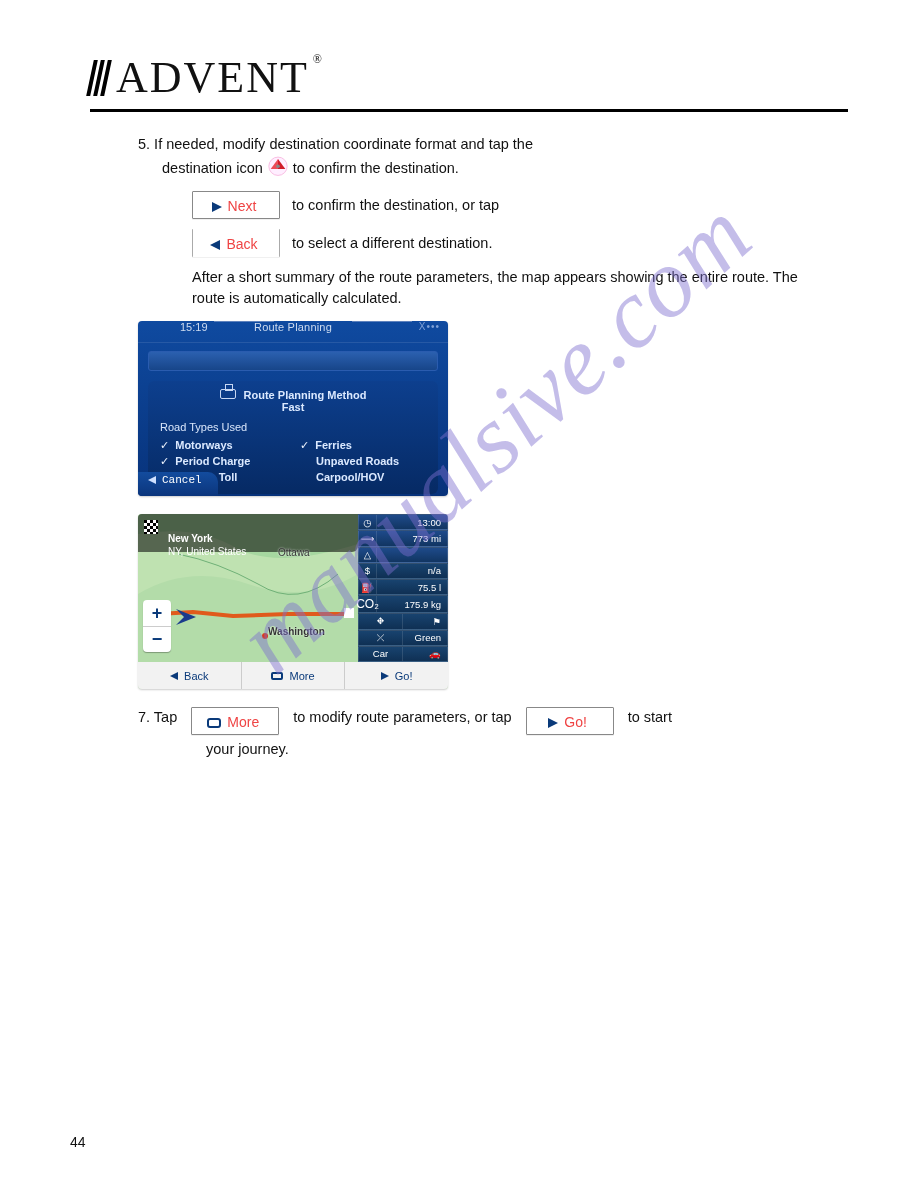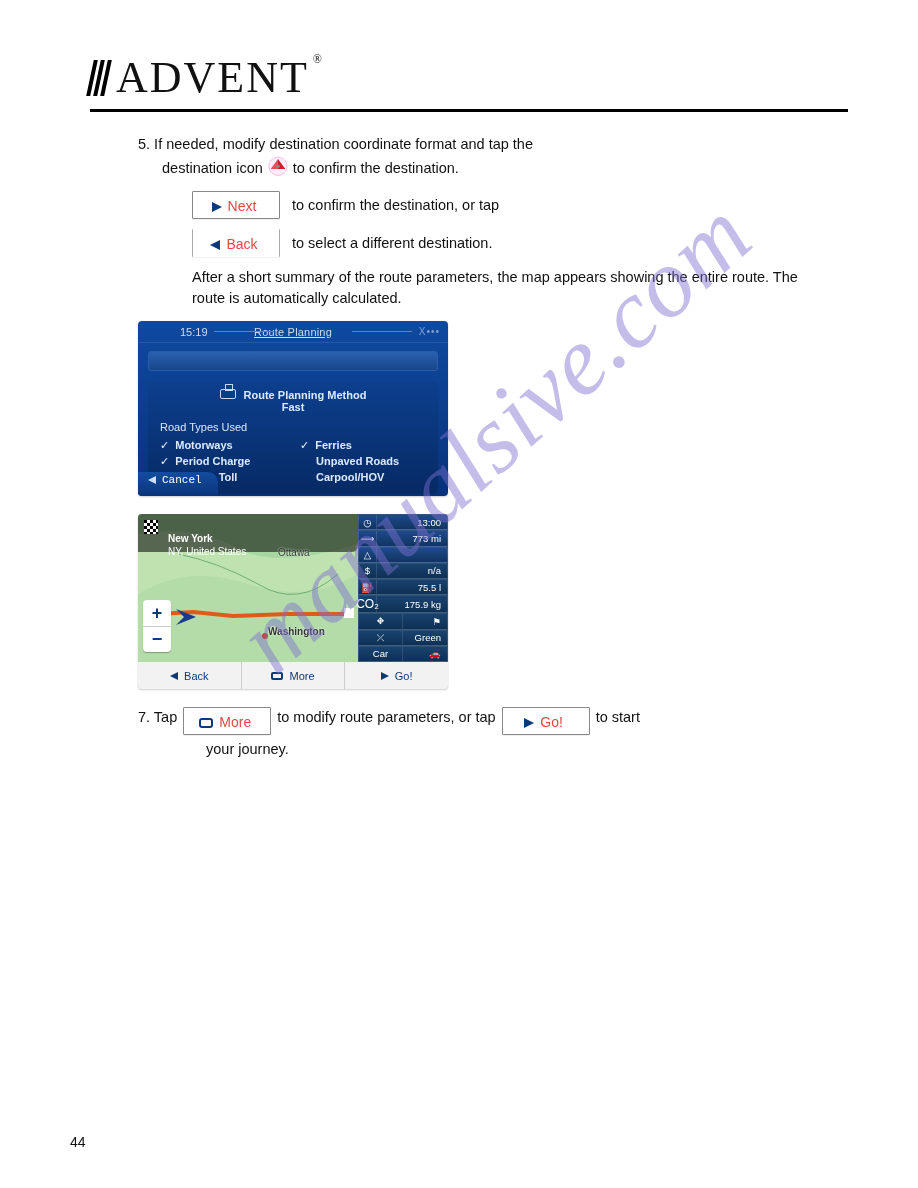--- a/index.html
+++ b/index.html
@@ -84,24 +84,23 @@
   .l2 { margin-left: 54px; margin-top: 4px; margin-bottom: 10px; }
   .screens { margin-left: 48px; margin-top: 12px; }
   .scr {
     width: 310px; height: 175px; border-radius: 4px; overflow: hidden; margin-bottom: 18px;
     box-shadow: 0 1px 2px rgba(0,0,0,.2);
     font-size: 11px; color: #fff;
   }
   
   .scr1 { background: linear-gradient(#0f4aa0,#07327a); position: relative; }
   .scr1 .topbar {
-    display: flex; align-items: center; justify-content: center;
+    display: flex; align-items: flex-start; justify-content: center;
     color: #cddbf0; font-size: 11px; height: 22px; position: relative;
     border-bottom: 1px solid rgba(255,255,255,.1);
-    text-decoration: underline;
   }
   .scr1 .topbar .time { position:absolute; left:42px; }
   .scr1 .topbar .title { letter-spacing: .2px; }
   .scr1 .topbar .tline { position:absolute; width:60px; border-top:1px solid #5e82bd; }
   .scr1 .topbar .tline.l { left:76px; } .scr1 .topbar .tline.r { right:36px; }
   .scr1 .topbar .tr { position:absolute; right:8px; font-size:10px; letter-spacing:1px; color:#7fa1d6; }
   .scr1 .box {
     margin: 8px 10px 0; height: 20px; border:1px solid #2a5caf;
     border-radius: 3px; background: linear-gradient(#2b60b0,#174589);
   }
@@ -157,21 +156,21 @@
   .scr2 .bbar .bbtn { flex:1; display:flex; align-items:center; justify-content:center; gap:6px; border-right:1px solid #ccc; font-size:11px; }
   .scr2 .bbar .bbtn:last-child { border-right:none; }
   .scr2 .bbar .al { width:0;height:0;border-top:4px solid transparent;border-bottom:4px solid transparent;border-right:8px solid #0a3a7a; }
   .scr2 .bbar .ar { width:0;height:0;border-top:4px solid transparent;border-bottom:4px solid transparent;border-left:8px solid #0a3a7a; }
   .scr2 .bbar .lo { width:12px;height:8px;border:2px solid #0a3a7a;border-radius:2px; }
   .scr2 .label-city { position:absolute; font-size:10px; color:#333; text-shadow:0 0 2px #fff; }
   .scr2 .label-ottawa { top:33px; left:140px; }
   .scr2 .label-wash { top:112px; left:130px; font-weight:bold; }
   .scr2 .dot { position:absolute; width:6px;height:6px;background:#d93a1e;border-radius:50%; }
   
-  .step7 { display:flex; align-items:flex-start; gap:6px; margin: 12px 0 0 48px; font-size:14.5px; line-height:1.45; }
+  .step7 { display:flex; align-items:flex-start; gap:14px; margin: 12px 0 0 48px; font-size:14.5px; line-height:1.45; }
   .l4 { margin-left: 68px; margin-top:4px; }
   
   .wm {
     position:absolute; left:170px; top:380px;
     font-family: Georgia, "Times New Roman", serif;
     font-size:98px; color:#7e6fd0; opacity:.45;
     transform: rotate(-42deg);
     pointer-events:none; user-select:none;
     font-style: italic;
     letter-spacing: 1px;

